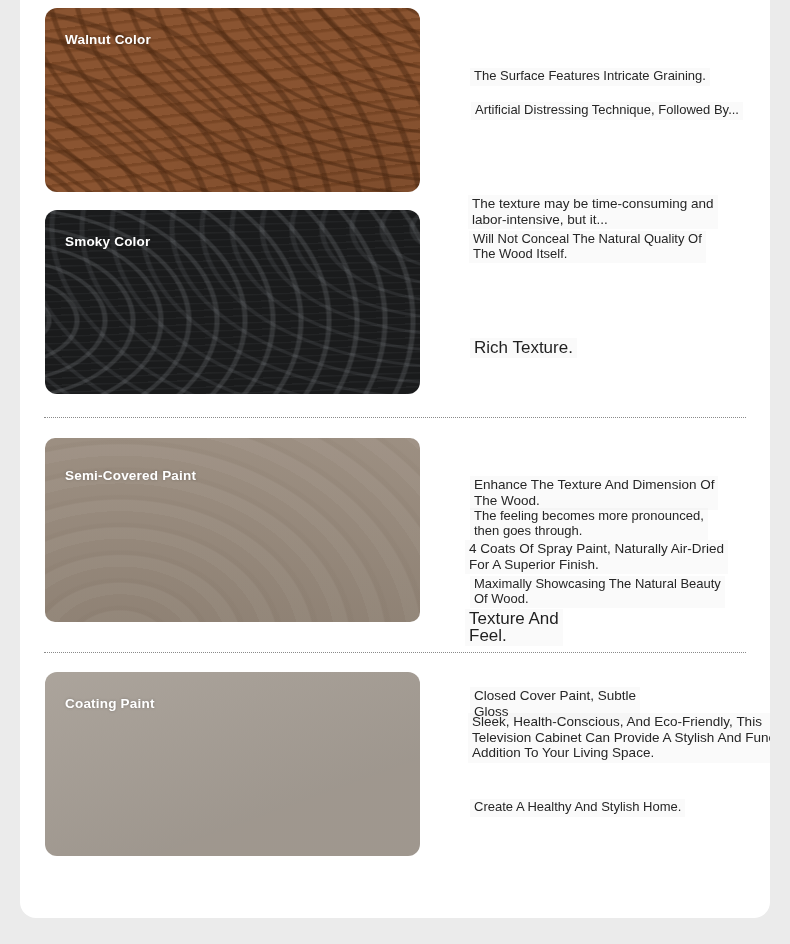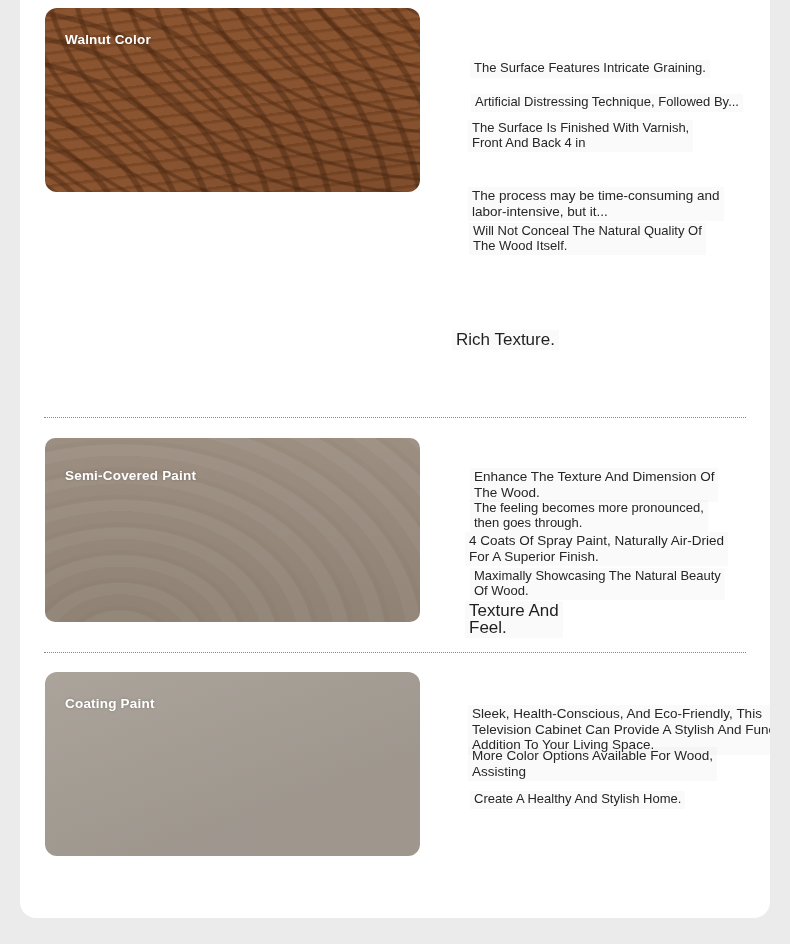--- a/index.html
+++ b/index.html
@@ -59,43 +59,45 @@
     left: 24px;
     width: 702px; height: 0;
     border-top: 1px dotted #8a8a8a;
   }
   .p {
     position: absolute;
     white-space: pre;
     color: #262626;
     background: rgba(0,0,0,.02);
     padding: 1px 4px 2px 4px;
+    margin-top: 8px;
   }
   .p-sm { font-size: 13px;   line-height: 14.5px; }
   .p-md { font-size: 13.5px; line-height: 15.5px; }
   .p-lg { font-size: 17px;   line-height: 17px; color: #1f1f1f; }
 </style>
 </head>
 <body>
 
 <div class="card">
 
   <div class="swatch walnut" style="top: 8px; background-color: rgb(138, 84, 49);">
     <span class="swatch-label">Walnut Color</span>
   </div>
+  <div class="swatch smoky" style="top: 210px; background-color: rgb(26, 27, 28);">
+    <span class="swatch-label">Smoky Color</span>
+  </div>
 
   <div class="p p-sm" style="left:450px; top:60px">The Surface Features Intricate Graining.</div>
   <div class="p p-sm" style="left:451px; top:94px">Artificial Distressing Technique, Followed By...</div>
-  <div class="p p-sm" style="left:448px; top:120px">The Surface Is Finished With Varnish,
-Front And Back 4 in</div>
-  <div class="p p-md" style="left:448px; top:187px">The process may be time-consuming and
+  <div class="p p-md" style="left:448px; top:187px">The texture may be time-consuming and
 labor-intensive, but it...</div>
   <div class="p p-sm" style="left:449px; top:223px">Will Not Conceal The Natural Quality Of
 The Wood Itself.</div>
-  <div class="p p-lg" style="left:432px; top:330px">Rich Texture.</div>
+  <div class="p p-lg" style="left:450px; top:330px">Rich Texture.</div>
 
   <div class="divider" style="top:417px"></div>
 
   <div class="swatch semi" style="top: 438px; background-color: rgb(151, 137, 123); border-radius: 10px;">
     <span class="swatch-label" style="top:30px">Semi-Covered Paint</span>
   </div>
 
   <div class="p p-md" style="left:450px; top:468px">Enhance The Texture And Dimension Of
 The Wood.</div>
   <div class="p p-sm" style="left:450px; top:500px">The feeling becomes more pronounced,
@@ -106,20 +108,20 @@
 Of Wood.</div>
   <div class="p p-lg" style="left:445px; top:601px">Texture And
 Feel.</div>
 
   <div class="divider" style="top:652px"></div>
 
   <div class="swatch coating" style="top: 672px; background-color: rgb(165, 157, 148);">
     <span class="swatch-label">Coating Paint</span>
   </div>
 
+  <div class="p p-md" style="left:450px; top:679px">Closed Cover Paint, Subtle
+Gloss</div>
   <div class="p p-md" style="left:448px; top:705px">Sleek, Health-Conscious, And Eco-Friendly, This
 Television Cabinet Can Provide A Stylish And Funct
 Addition To Your Living Space.</div>
-  <div class="p p-md" style="left:448px; top:747px">More Color Options Available For Wood,
-Assisting</div>
   <div class="p p-sm" style="left:450px; top:791px">Create A Healthy And Stylish Home.</div>
 
 </div>
 
 </body></html>

